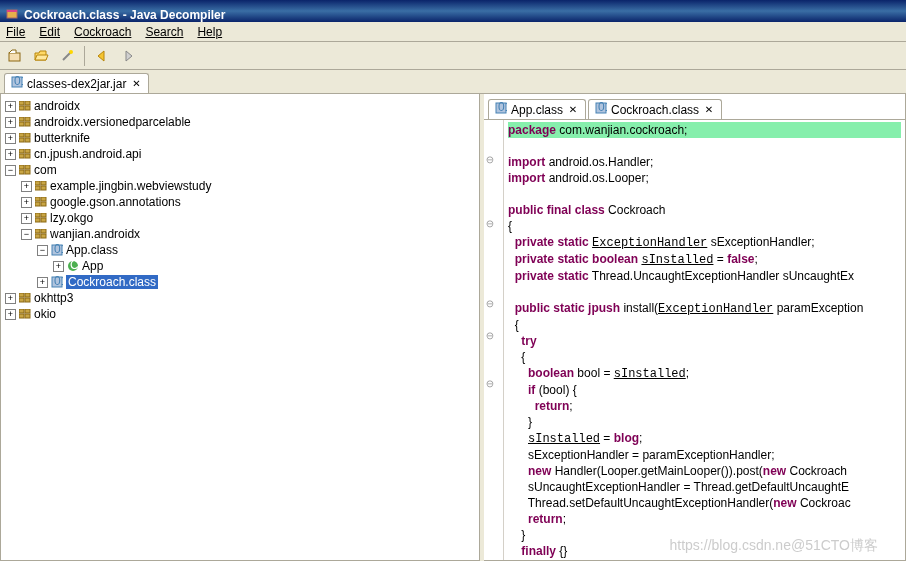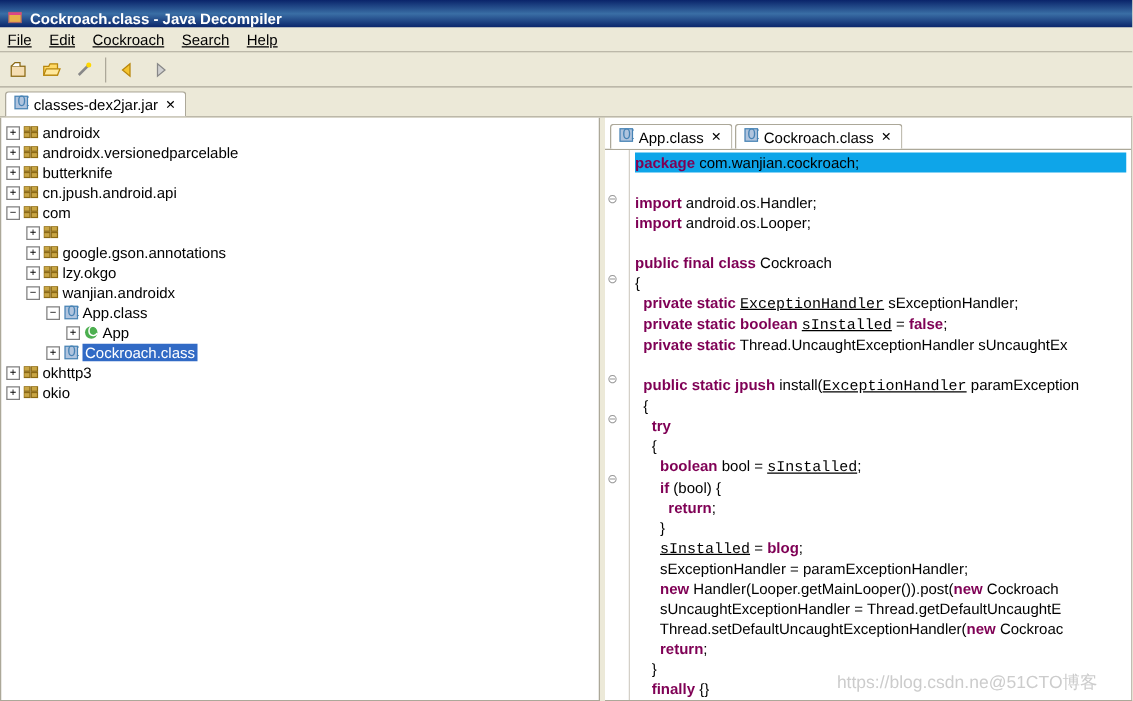--- a/index.html
+++ b/index.html
@@ -22,21 +22,21 @@
 .code-area { flex: 1; display: flex; overflow: auto; font-family: "Courier New", monospace; font-size: 12px; line-height: 16px; }
 .gutter { width: 20px; background: #fff; border-right: 1px solid #d4d0c8; text-align: center; color: #999; }
 .code { flex: 1; padding: 2px 4px; white-space: pre; }
 .tree-node { display: flex; align-items: center; height: 16px; gap: 2px; font-family: "Courier New", monospace; font-size: 12px; cursor: default; }
 .twisty { width: 11px; height: 11px; border: 1px solid #808080; display: inline-flex; align-items: center; justify-content: center; font-size: 9px; line-height: 1; background: #fff; }
 .pkg-icon { width: 14px; height: 12px; display: inline-flex; align-items: center; justify-content: center; }
 .pkg-icon svg { display: block; }
 .sel { background: #316ac5; color: #fff; padding: 0 2px; }
 .kw { color: #7f0055; font-weight: bold; }
 .u { text-decoration: underline; font-family: Liberation Mono, monospace; }
-.pkg { background: #0ea5e9; display: inline-block; width: 100%; }
+.pkg { background: #86efac; display: inline-block; width: 100%; }
 .fold { width: 12px; text-align: center; color: #999; font-size: 10px; }
 .watermark { position: absolute; right: 28px; bottom: 6px; color: #ccc; font-size: 14px; pointer-events: none; }
 </style>
 </head>
 <body>
 
 <div class="titlebar">
   <span class="icon">
     <svg width="14" height="14" viewBox="0 0 14 14">
         <rect x="2" y="3" width="10" height="8" fill="#e8b04a" stroke="#a66" stroke-width="1"></rect>
@@ -169,20 +169,21 @@
           <span style="display:inline-block;width:16px"></span>
           <span class="twisty">+</span> 
           <span class="pkg-icon">
             <svg width="12" height="10" viewBox="0 0 12 10">
               <rect x="0" y="0" width="5" height="4" fill="#c8a545" stroke="#8b6914"></rect>
               <rect x="6" y="0" width="5" height="4" fill="#c8a545" stroke="#8b6914"></rect>
               <rect x="0" y="5" width="5" height="4" fill="#c8a545" stroke="#8b6914"></rect>
               <rect x="6" y="5" width="5" height="4" fill="#c8a545" stroke="#8b6914"></rect>
             </svg>
           </span> 
+          <span>example.jingbin.webviewstudy</span>
         </div>
         <div class="tree-node">
           <span style="display:inline-block;width:16px"></span>
           <span class="twisty">+</span> 
           <span class="pkg-icon">
             <svg width="12" height="10" viewBox="0 0 12 10">
               <rect x="0" y="0" width="5" height="4" fill="#c8a545" stroke="#8b6914"></rect>
               <rect x="6" y="0" width="5" height="4" fill="#c8a545" stroke="#8b6914"></rect>
               <rect x="0" y="5" width="5" height="4" fill="#c8a545" stroke="#8b6914"></rect>
               <rect x="6" y="5" width="5" height="4" fill="#c8a545" stroke="#8b6914"></rect>

